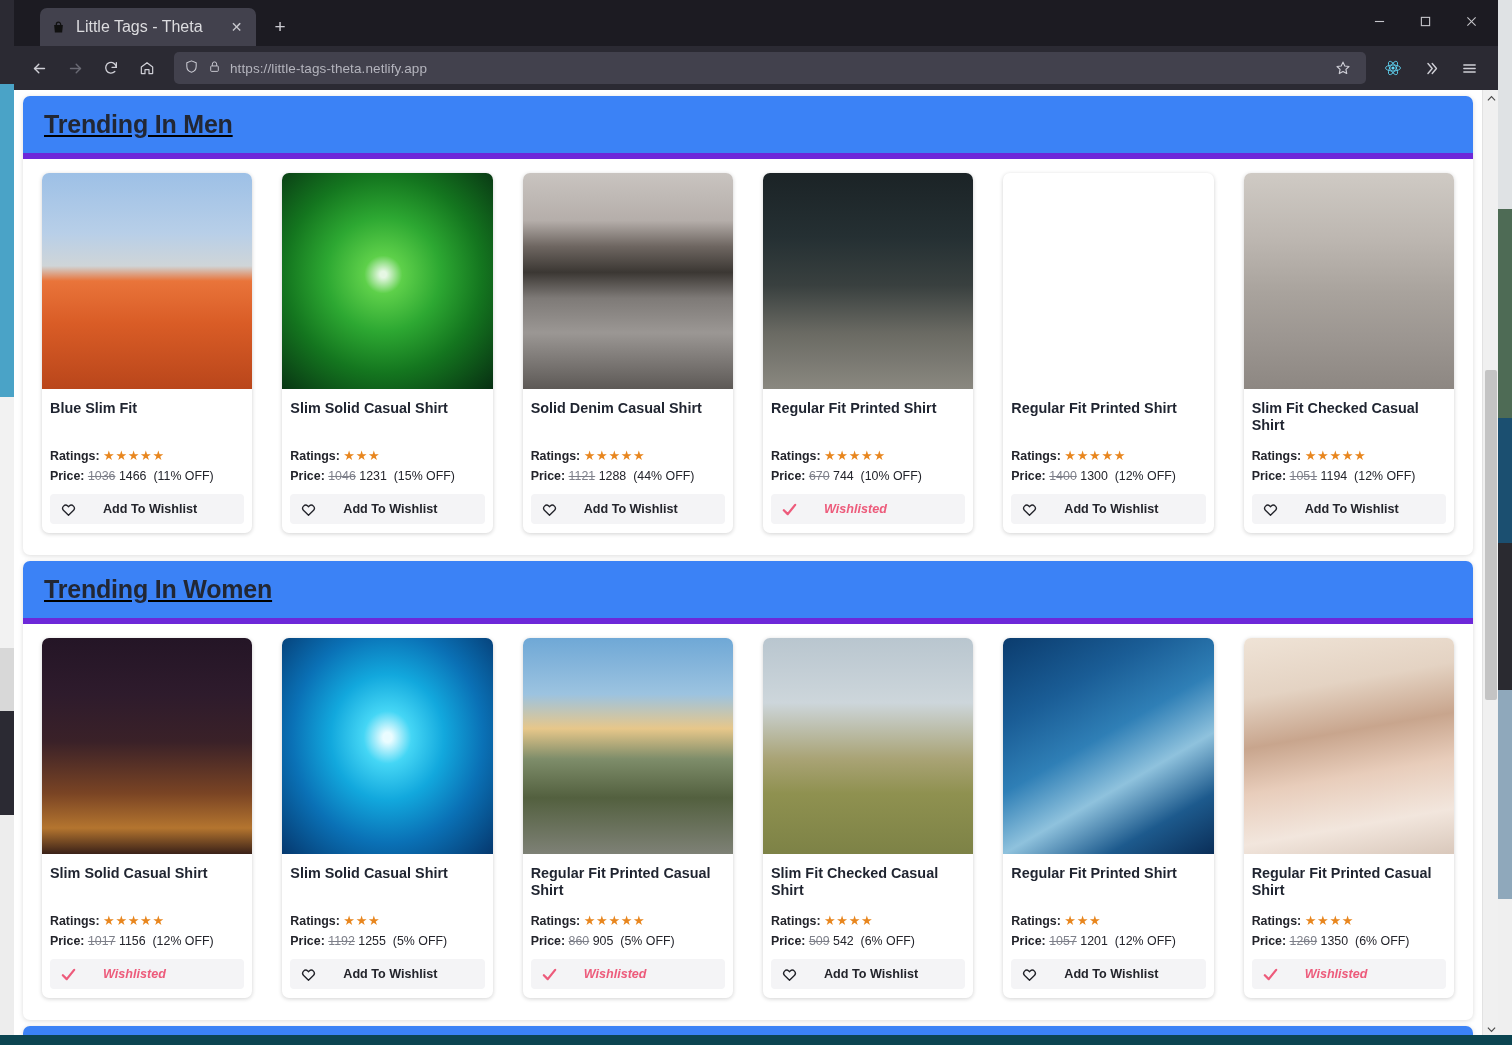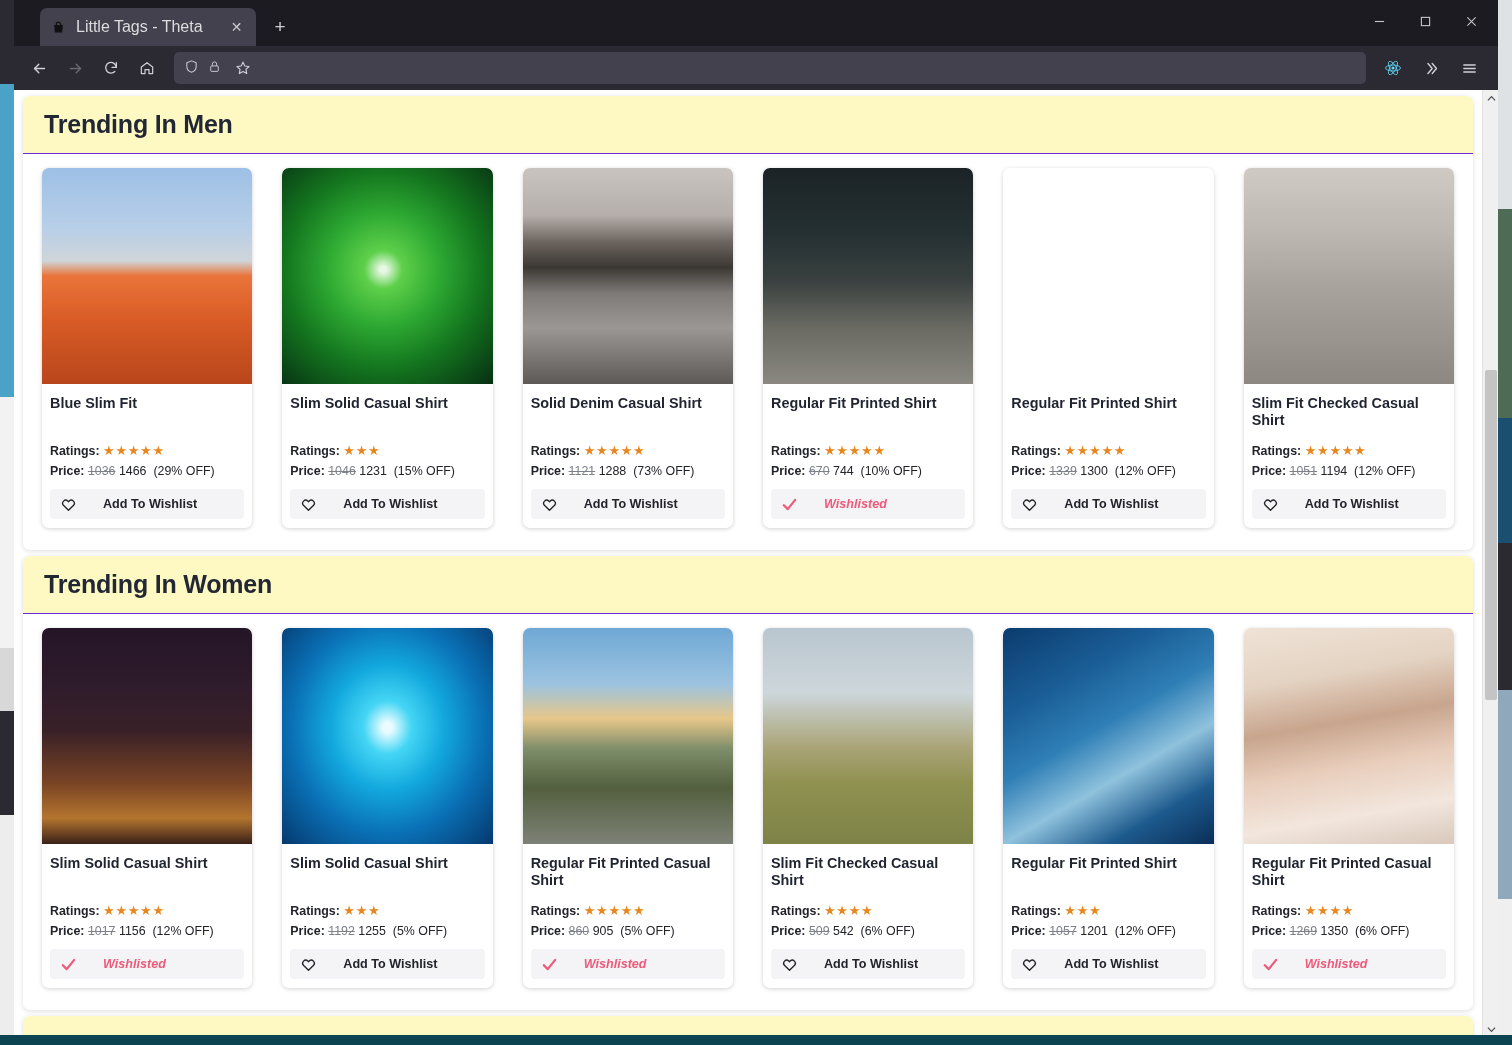--- a/index.html
+++ b/index.html
@@ -74,22 +74,23 @@
   .page {
     position: absolute; left:0; top:0; width: 1468px; height: 948px;
     background: #ffffff; padding: 0;
   }
   .section {
     margin: 6px 9px 0 9px; background: #ffffff;
     border-radius: 7px; box-shadow: 0 1px 5px rgba(0,0,0,.14);
     overflow: hidden;
   }
   .section-head {
-    background: #fef9c3; border-bottom: 1px solid #6d28d9;
+    background: #3b82f6; border-bottom: 6px solid #6d28d9;
     padding: 14px 21px 14px 21px;
+    text-decoration: underline;
   }
   .section-title { font-size: 25px; font-weight: 700; color: #222734; letter-spacing: -.2px; }
   .cards {
     display: flex; gap: 30px; padding: 14px 19px 22px 19px; justify-content: space-between;
   }
   .card {
     width: 216px; background:#fff; border-radius: 7px;
     box-shadow: 0 1px 4px rgba(0,0,0,.18);
     overflow: hidden; display:flex; flex-direction: column;
   }
@@ -191,20 +192,21 @@
         <svg width="15" height="15" viewBox="0 0 24 24" fill="none" stroke="#c9c9d1" stroke-width="1.7" stroke-linejoin="round">
             <path d="M12 3l7.5 3v5.5c0 4.5-3.1 8.4-7.5 9.8-4.4-1.4-7.5-5.3-7.5-9.8V6z"></path>
           </svg>
       </span>
       <span>
         <svg width="13" height="13" viewBox="0 0 24 24" fill="none" stroke="#c9c9d1" stroke-width="1.8">
             <rect x="5" y="11" width="14" height="10" rx="1.5"></rect>
             <path d="M8 11V7.5a4 4 0 018 0V11"></path>
           </svg>
       </span>
+      <span class="urltext">https://little-tags-theta.netlify.app</span>
       <span class="star">
         <svg width="16" height="16" viewBox="0 0 24 24" fill="none" stroke="currentColor" stroke-width="1.7" stroke-linejoin="round">
             <polygon points="12,3.2 14.7,9 21,9.8 16.4,14.1 17.6,20.3 12,17.3 6.4,20.3 7.6,14.1 3,9.8 9.3,9"></polygon>
           </svg>
       </span>
     </div>
 
     <div class="navright">
       <div class="navbtn">
         <svg width="18" height="18" viewBox="0 0 24 24">
@@ -238,21 +240,21 @@
           <div class="section-head">
             <div class="section-title">Trending In Men</div>
           </div>
           <div class="cards">
             <div class="card">
               <div class="card-img" style="background: linear-gradient(rgb(157, 192, 230) 0%, rgb(184, 207, 232) 28%, rgb(207, 213, 216) 43%, rgb(233, 116, 58) 50%, rgb(217, 92, 38) 70%, rgb(185, 70, 27) 100%);"></div>
               <div class="card-body">
                 <div class="card-name">Blue Slim Fit</div>
                 <div class="meta">
                   <div class="row"><span class="lbl">Ratings:</span> <span class="stars">★★★★★</span></div>
-                  <div class="row"><span class="lbl">Price:</span> <span class="strike">1036</span> <span>1466</span>&nbsp;&nbsp;<span class="off">(29% OFF)</span></div>
+                  <div class="row"><span class="lbl">Price:</span> <span class="strike">1036</span> <span>1466</span>&nbsp;&nbsp;<span class="off">(11% OFF)</span></div>
                 </div>
               </div>
               <div class="wl">
                 <span class="ico">
                   <svg width="17" height="17" viewBox="0 0 24 24" fill="none" stroke="#23242b" stroke-width="1.9" stroke-linejoin="round">
                     <path d="M12 20.2l-7.2-7a4.4 4.4 0 016.2-6.2l1 1 1-1a4.4 4.4 0 016.2 6.2z"></path>
                   </svg>
                 </span>
                 <span class="txt">Add To Wishlist</span>
               </div>
@@ -274,21 +276,21 @@
                 </span>
                 <span class="txt">Add To Wishlist</span>
               </div>
             </div>
             <div class="card">
               <div class="card-img" style="background: linear-gradient(rgb(201, 196, 192) 0%, rgb(181, 174, 170) 22%, rgb(110, 102, 97) 34%, rgb(59, 55, 51) 46%, rgb(126, 122, 119) 58%, rgb(155, 151, 148) 74%, rgb(93, 89, 86) 100%);"></div>
               <div class="card-body">
                 <div class="card-name">Solid Denim Casual Shirt</div>
                 <div class="meta">
                   <div class="row"><span class="lbl">Ratings:</span> <span class="stars">★★★★★</span></div>
-                  <div class="row"><span class="lbl">Price:</span> <span class="strike">1121</span> <span>1288</span>&nbsp;&nbsp;<span class="off">(73% OFF)</span></div>
+                  <div class="row"><span class="lbl">Price:</span> <span class="strike">1121</span> <span>1288</span>&nbsp;&nbsp;<span class="off">(44% OFF)</span></div>
                 </div>
               </div>
               <div class="wl">
                 <span class="ico">
                   <svg width="17" height="17" viewBox="0 0 24 24" fill="none" stroke="#23242b" stroke-width="1.9" stroke-linejoin="round">
                     <path d="M12 20.2l-7.2-7a4.4 4.4 0 016.2-6.2l1 1 1-1a4.4 4.4 0 016.2 6.2z"></path>
                   </svg>
                 </span>
                 <span class="txt">Add To Wishlist</span>
               </div>
@@ -310,21 +312,21 @@
                 </span>
                 <span class="txt">Wishlisted</span>
               </div>
             </div>
             <div class="card">
               <div class="card-img"></div>
               <div class="card-body">
                 <div class="card-name">Regular Fit Printed Shirt</div>
                 <div class="meta">
                   <div class="row"><span class="lbl">Ratings:</span> <span class="stars">★★★★★</span></div>
-                  <div class="row"><span class="lbl">Price:</span> <span class="strike">1339</span> <span>1300</span>&nbsp;&nbsp;<span class="off">(12% OFF)</span></div>
+                  <div class="row"><span class="lbl">Price:</span> <span class="strike">1400</span> <span>1300</span>&nbsp;&nbsp;<span class="off">(12% OFF)</span></div>
                 </div>
               </div>
               <div class="wl">
                 <span class="ico">
                   <svg width="17" height="17" viewBox="0 0 24 24" fill="none" stroke="#23242b" stroke-width="1.9" stroke-linejoin="round">
                     <path d="M12 20.2l-7.2-7a4.4 4.4 0 016.2-6.2l1 1 1-1a4.4 4.4 0 016.2 6.2z"></path>
                   </svg>
                 </span>
                 <span class="txt">Add To Wishlist</span>
               </div>

